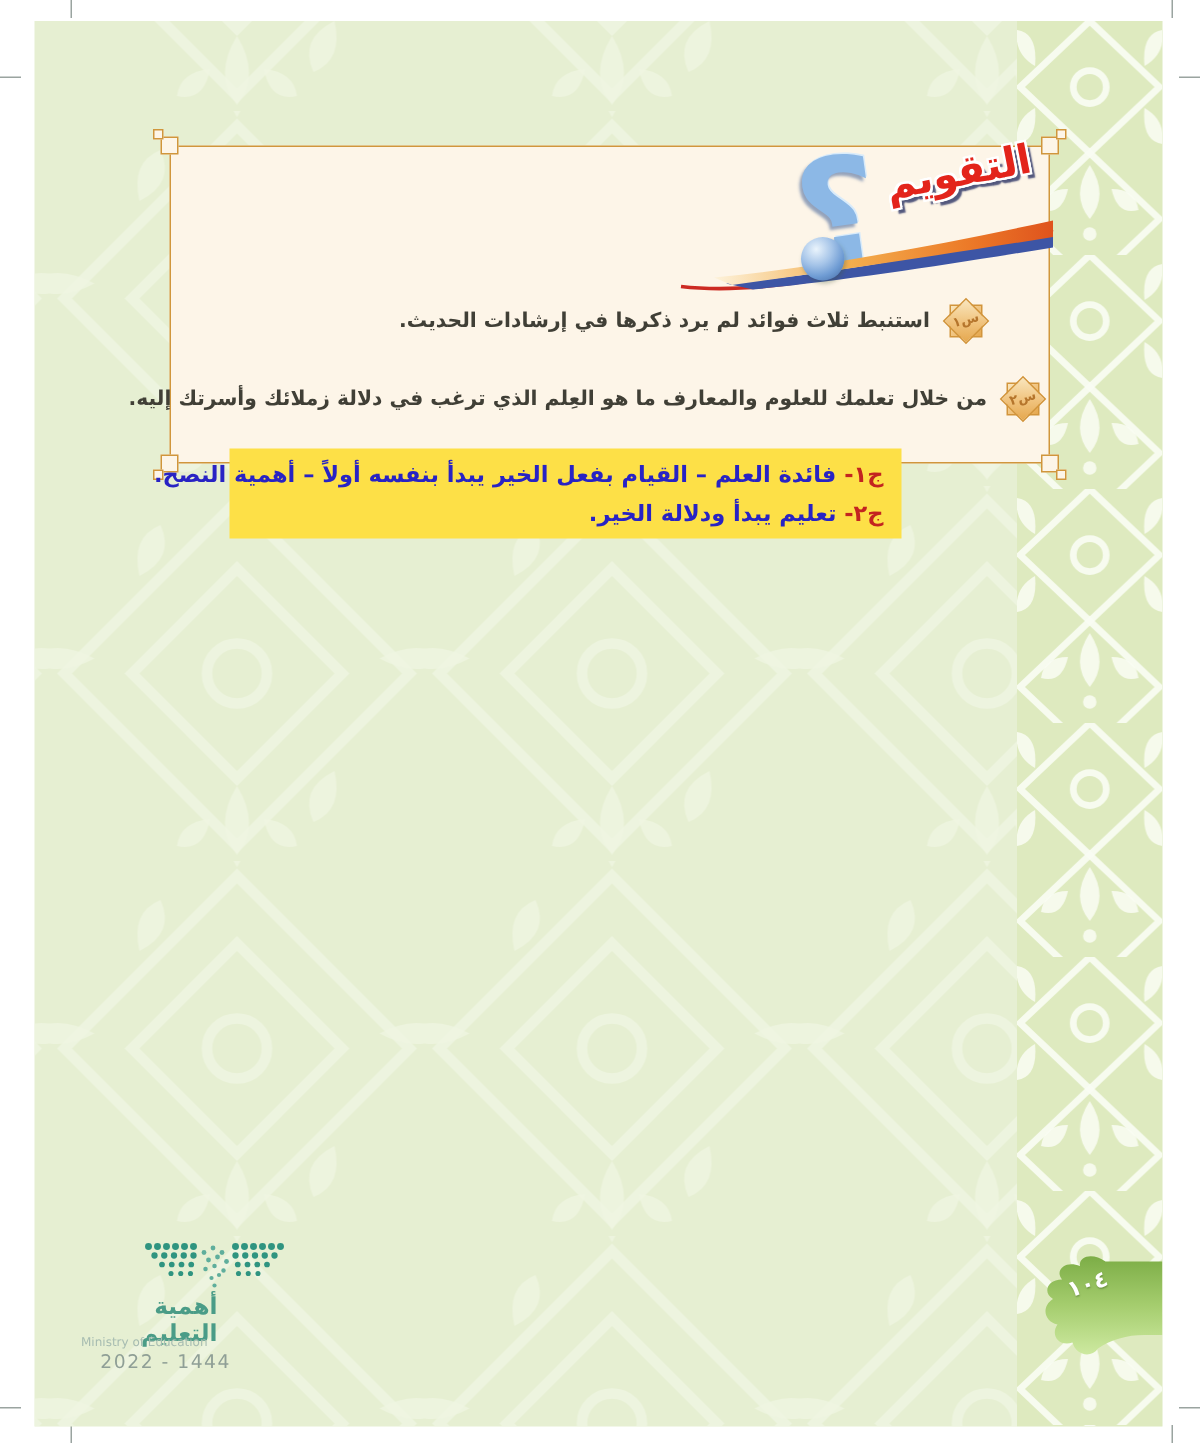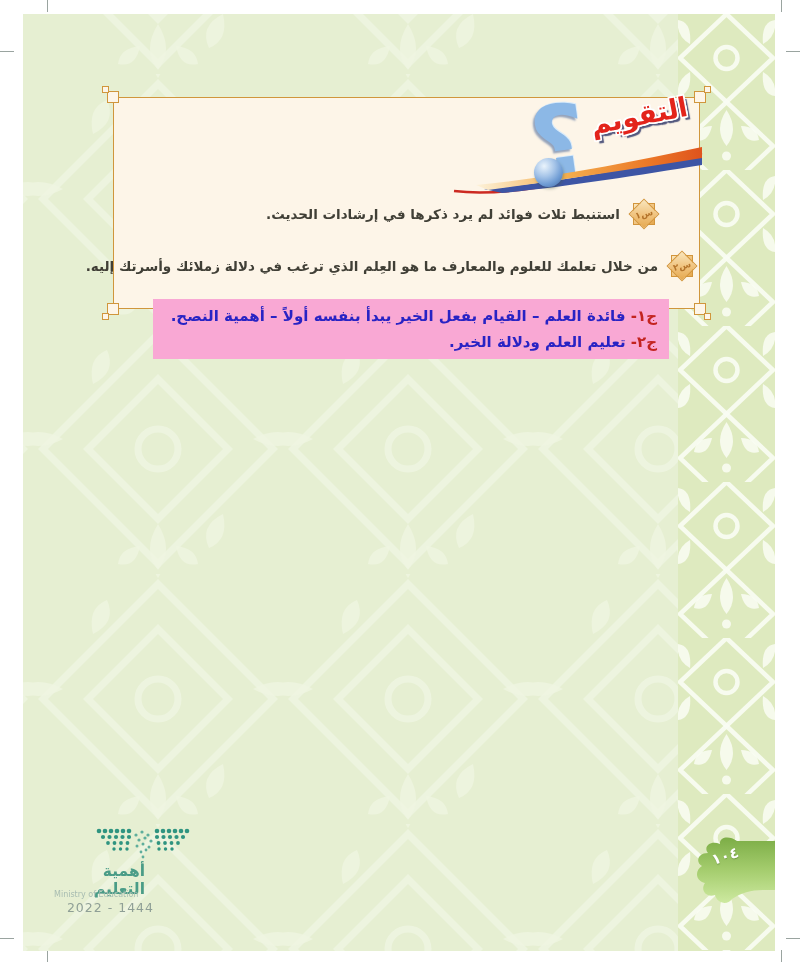--- a/index.html
+++ b/index.html
@@ -75,22 +75,22 @@
     border:1px solid #d2953c;
   }
   .badge::after{transform:rotate(45deg);}
   .badge span{
     position:absolute;inset:0;z-index:1;display:flex;align-items:center;justify-content:center;
     font-size:9px;color:#b5752c;transform:rotate(-14deg);font-weight:bold;
   }
 
   
   .answers{
-    position:absolute;left:130px;top:285px;width:516px;height:60px;z-index:3;
-    background:#f9a8d4;direction:rtl;text-align:right;box-sizing:border-box;
+    position:absolute;left:130px;top:285px;width:448px;height:60px;z-index:3;
+    background:#fde047;direction:rtl;text-align:right;box-sizing:border-box;
     padding:4px 12px 0 16px;font-weight:bold;font-size:15px;line-height:26px;white-space:nowrap;
   }
   .ans-prefix{color:#c32420;}
   .ans-text{color:#2823c4;}
 
   
   .ministry{position:absolute;left:0;top:0;z-index:2;}
   .mo-dots{position:absolute;left:72px;top:812px;}
   .mo-ar{
     position:absolute;left:30px;top:848px;width:92px;text-align:right;direction:rtl;
@@ -209,21 +209,21 @@
       <div class="q q2">
         <div class="badge">
           <span>س٢</span>
         </div>
         <span>من خلال تعلمك للعلوم والمعارف ما هو العِلم الذي ترغب في دلالة زملائك وأسرتك إليه.</span>
       </div>
     </div>
 
     <div class="answers">
       <div><span class="ans-prefix">ج١-</span><span class="ans-text"> فائدة العلم – القيام بفعل الخير يبدأ بنفسه أولاً – أهمية النصح.</span></div>
-      <div><span class="ans-prefix">ج٢-</span><span class="ans-text"> تعليم العلم ودلالة الخير.</span></div>
+      <div><span class="ans-prefix">ج٢-</span><span class="ans-text"> تعليم يبدأ ودلالة الخير.</span></div>
     </div>
 
     <div class="ministry">
       <svg class="mo-dots" width="96" height="34" viewBox="0 0 96 34">
         <g fill="#2f9480">
           <circle cx="4" cy="5" r="2.3"></circle>
             <circle cx="10" cy="5" r="2.3"></circle>
             <circle cx="16" cy="5" r="2.3"></circle>
             <circle cx="22" cy="5" r="2.3"></circle>
             <circle cx="28" cy="5" r="2.3"></circle>

